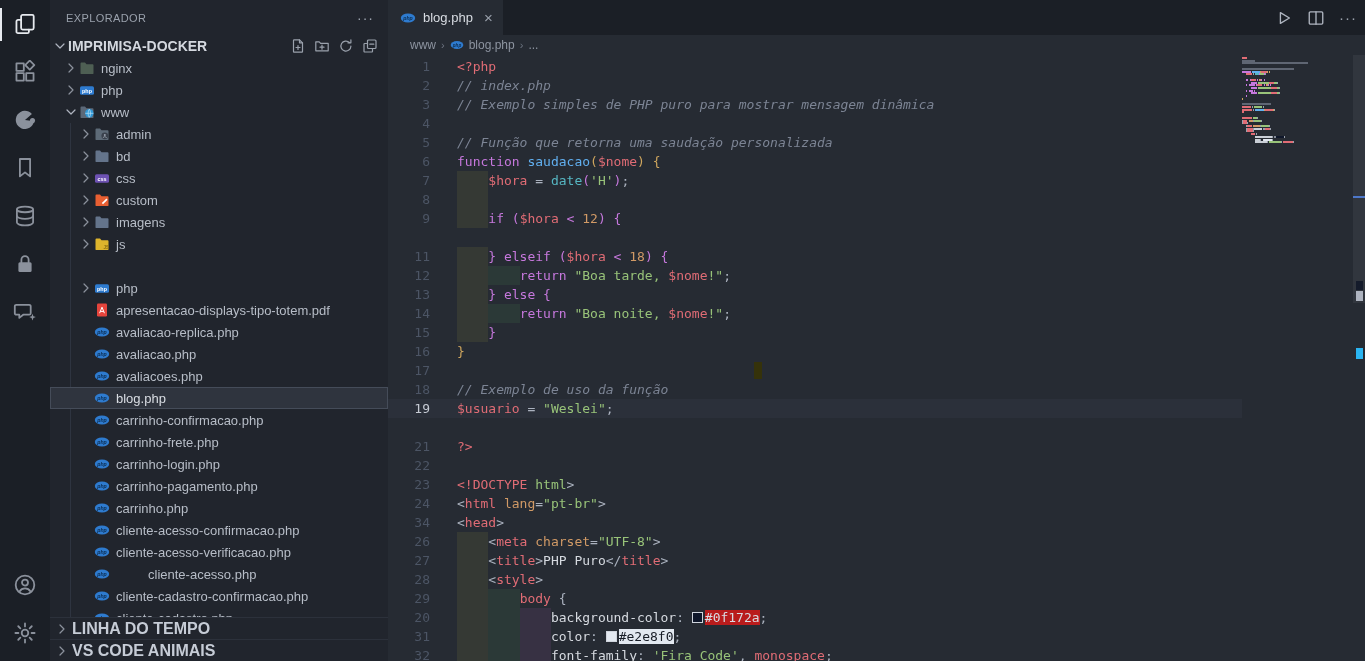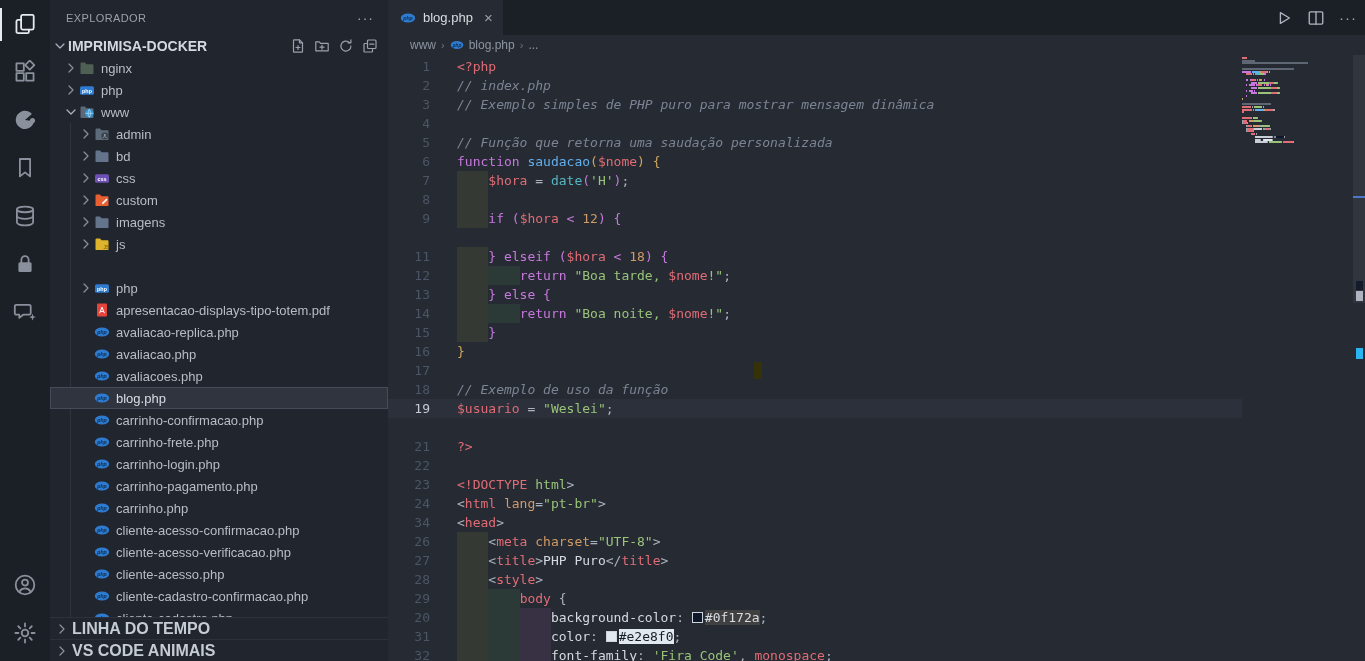--- a/index.html
+++ b/index.html
@@ -55,21 +55,21 @@
   .cl.active-line .num { color:#c6cbd4; }
   .txt { position:absolute; left:69px; top:0; height:19px; white-space:pre; }
   .ind { position:absolute; top:0; height:19px; width:4ch; }
   .i1 { background:rgba(255,255,64,.07); left:0; }
   .i2 { background:rgba(127,255,127,.065); left:4ch; }
   .i3 { background:rgba(255,127,255,.08); left:8ch; }
   .wsblock { position:absolute; top:1px; height:17px; width:1ch; background:#35320a; }
   .t-r{color:#e06c75} .t-p{color:#c678dd} .t-b{color:#61afef} .t-c{color:#56b6c2}
   .t-g{color:#98c379} .t-o{color:#d19a66} .t-y{color:#cfa65e} .t-f{color:#abb2bf}
   .t-w{color:#d6dae0} .t-m{color:#7c8494; font-style:italic}
-  .t-hxd{background:#404040;color:#d8dce2} .t-hxl{background:#e2e8f0;color:#171c26}
+  .t-hxd{background:#b91c1c;color:#d8dce2} .t-hxl{background:#e2e8f0;color:#171c26}
   .sw { display:inline-block; width:11px; height:11px; vertical-align:-1px; margin-right:2px; border:1px solid #cfd4dc; }
   .sw.dark { background:#0f172a; } .sw.light { background:#e2e8f0; }
 
   
   .minimap { position:absolute; left:854px; top:57px; width:108px; height:540px; }
   .mm-line { position:absolute; height:2px; }
   .ruler { position:absolute; left:965px; top:0; width:12px; height:661px; }
   .thumb { position:absolute; left:0; width:12px; background:rgba(255,255,255,.055); }
   .cursor-mark { position:absolute; left:0; width:12px; height:2px; background:#4d77c9; }
   .ruler .mark { position:absolute; left:3px; width:7px; }
@@ -462,21 +462,21 @@
         </div>
         <div class="row" style="top: 484px; padding-left: 44px;">
           <span class="ficon">
             <svg width="16" height="16" viewBox="0 0 16 16">
               <ellipse cx="8" cy="8" rx="7.2" ry="4.6" fill="#2e7bcf"></ellipse>
               <text x="8" y="10" font-size="5.2" text-anchor="middle" fill="#0b2c50" font-weight="bold" font-style="italic" font-family="Liberation Sans,sans-serif">php</text>
             </svg>
           </span>
           <span>cliente-acesso-verificacao.php</span>
         </div>
-        <div class="row" style="top: 506px; padding-left: 44px;">
+        <div class="row" style="top: 506px; padding-left: 44px; gap: 32px;">
           <span class="ficon">
             <svg width="16" height="16" viewBox="0 0 16 16">
               <ellipse cx="8" cy="8" rx="7.2" ry="4.6" fill="#2e7bcf"></ellipse>
               <text x="8" y="10" font-size="5.2" text-anchor="middle" fill="#0b2c50" font-weight="bold" font-style="italic" font-family="Liberation Sans,sans-serif">php</text>
             </svg>
           </span>
           <span>cliente-acesso.php</span>
         </div>
         <div class="row" style="top: 528px; padding-left: 44px;">
           <span class="ficon">

